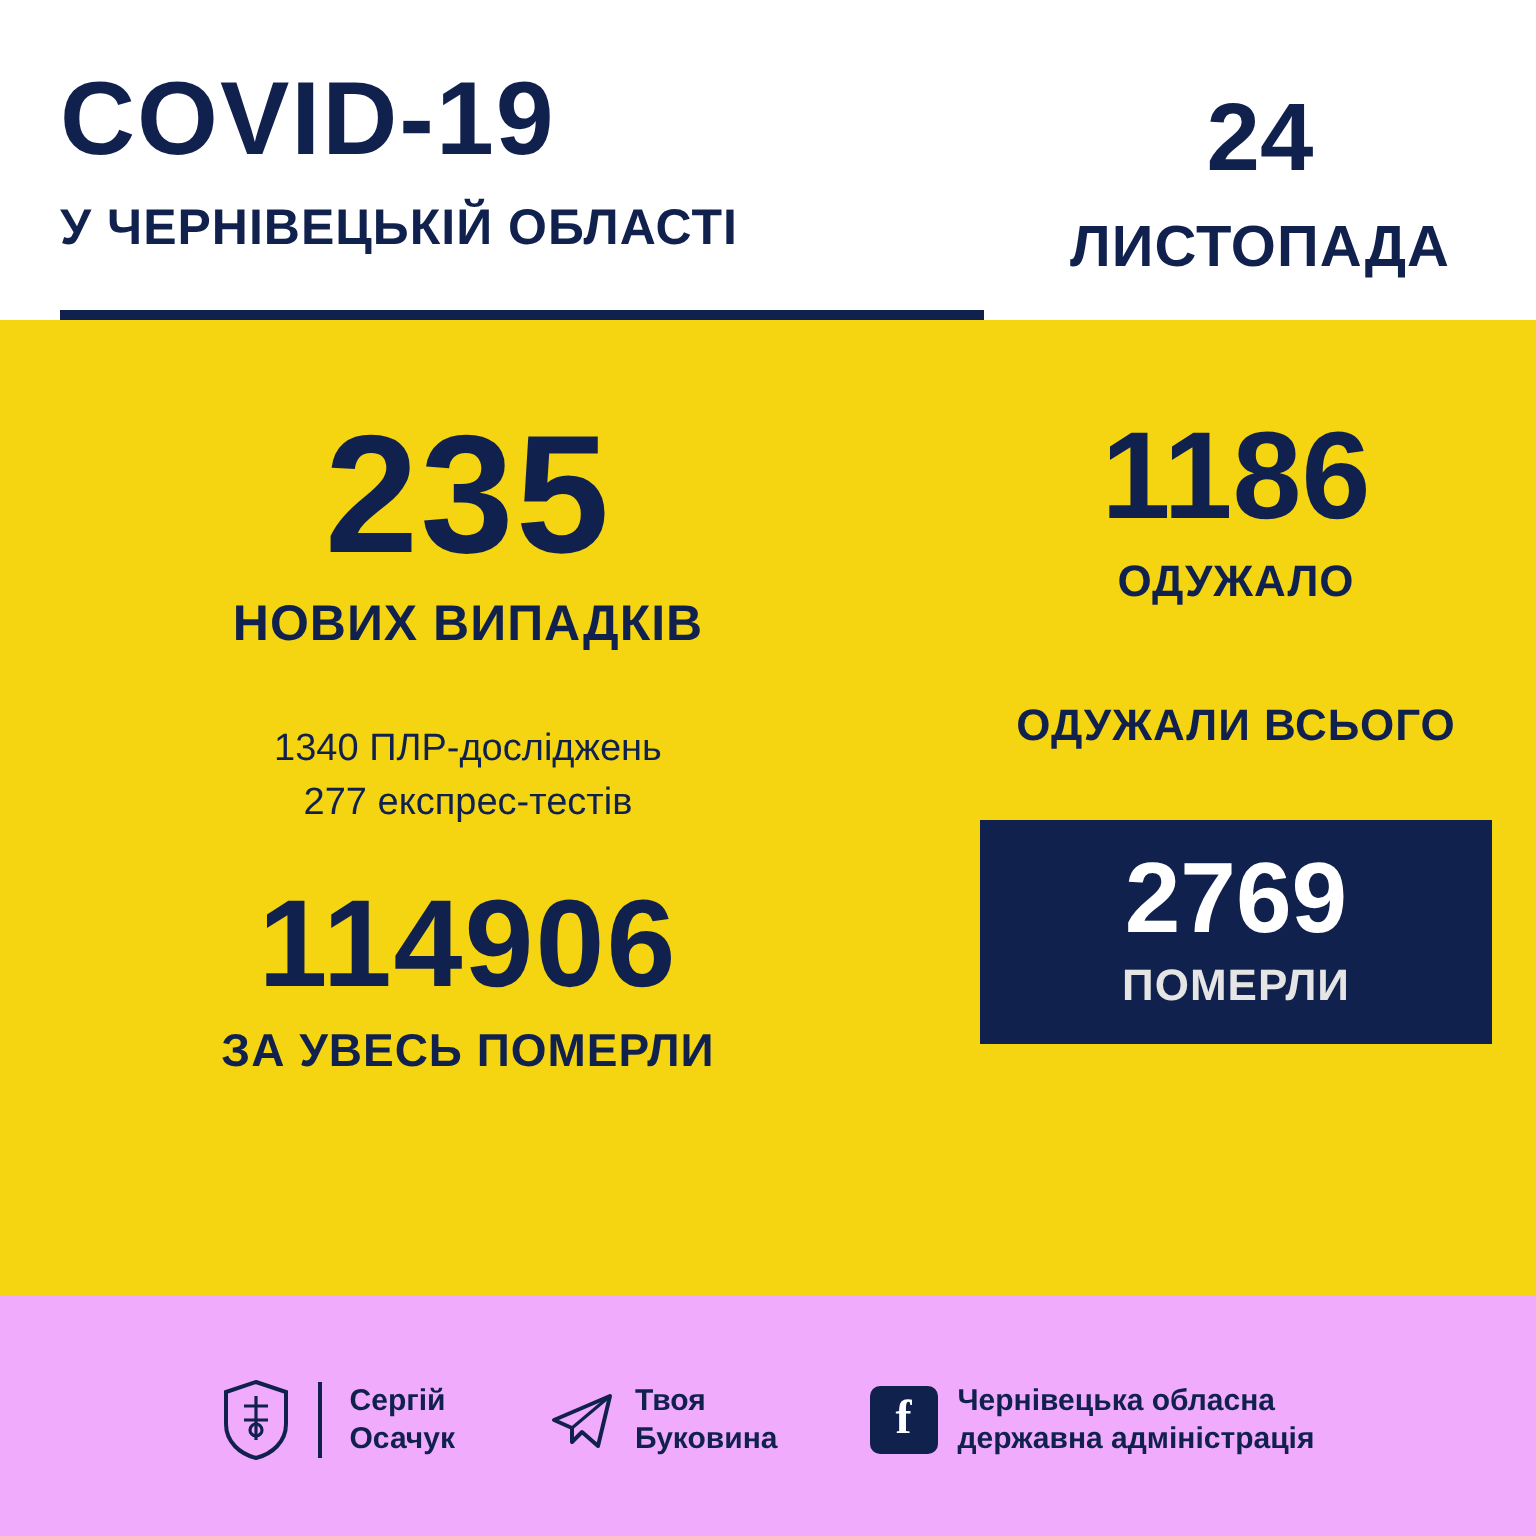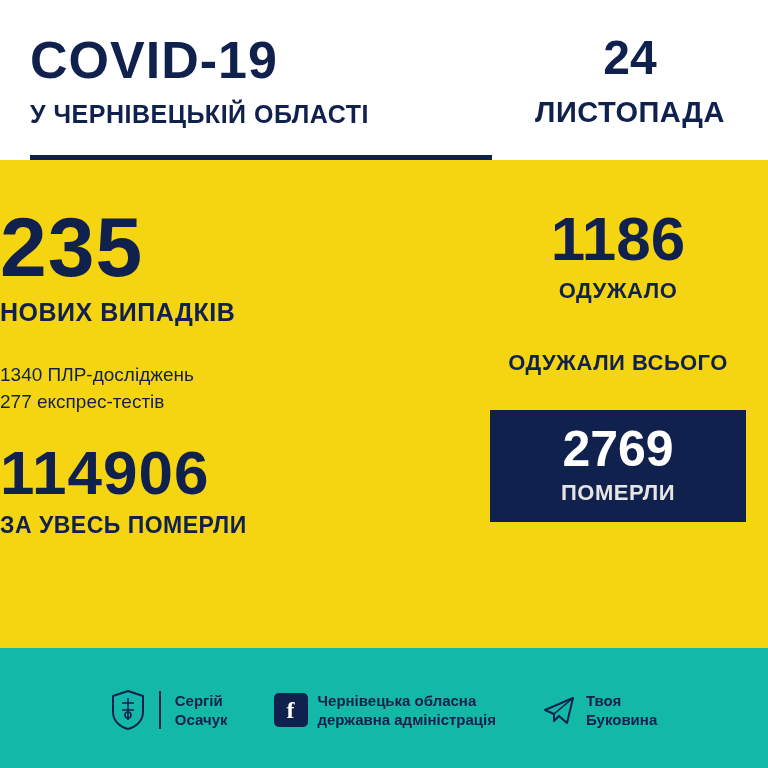--- a/index.html
+++ b/index.html
@@ -32,21 +32,21 @@
   }
   .title-sub {
     margin-top: 14px;
     font-size: 25px;
     font-weight: bold;
     letter-spacing: 0.5px;
     color: #11214d;
   }
   .header-right {
     flex: 1;
-    padding-top: 34px;
+    padding-top: 46px;
     text-align: center;
   }
   .date-day {
     font-size: 48px;
     font-weight: bold;
     line-height: 1;
     color: #11214d;
   }
   .date-month {
     margin-top: 14px;
@@ -67,20 +67,21 @@
   
   .body-yellow {
     position: relative;
     height: 488px;
     background: #f5d512;
     display: flex;
   }
   .col-left {
     width: 468px;
     padding: 48px 0 0 0;
+    text-align: center;
   }
   .col-right {
     flex: 1;
     padding: 48px 0 0 0;
     text-align: center;
   }
 
   .big-number {
     font-size: 84px;
     font-weight: bold;
@@ -147,21 +148,21 @@
     margin-top: 6px;
     font-size: 22px;
     font-weight: bold;
     letter-spacing: 0.5px;
     color: #e5e5e5;
   }
 
   
   .footer {
     height: 120px;
-    background: #14b8a6;
+    background: #f0abfc;
     display: flex;
     align-items: center;
     justify-content: center;
     gap: 46px;
     padding-top: 4px;
   }
   .foot-item { display: flex; align-items: center; gap: 10px; }
   .foot-text {
     font-size: 15px;
     font-weight: bold;
@@ -248,29 +249,29 @@
         <path d="M17 1 L32 6 V22 C32 31 25 37 17 39 C9 37 2 31 2 22 V6 Z" fill="none" stroke="#11214d" stroke-width="2"></path>
         <path d="M17 8 L17 30 M11 13 L23 13 M11 20 L23 20" stroke="#11214d" stroke-width="1.6"></path>
         <circle cx="17" cy="25" r="3" fill="none" stroke="#11214d" stroke-width="1.6"></circle>
       </svg>
       <div class="divider-v"></div>
       <div class="foot-text">Сергій
 Осачук</div>
     </div>
 
     <div class="foot-item">
-      <div class="fb-icon"></div>
-      <div class="foot-text">Чернівецька обласна
-державна адміністрація</div>
-    </div>
-
-    <div class="foot-item">
       <svg class="tg-icon" viewBox="0 0 34 34">
         <path d="M3 17 L31 5 L25 30 L17 23 L12 28 L12 21 Z" fill="none" stroke="#11214d" stroke-width="2" stroke-linejoin="round"></path>
         <path d="M12 21 L31 5" fill="none" stroke="#11214d" stroke-width="1.6"></path>
       </svg>
       <div class="foot-text">Твоя
 Буковина</div>
     </div>
 
+    <div class="foot-item">
+      <div class="fb-icon"></div>
+      <div class="foot-text">Чернівецька обласна
+державна адміністрація</div>
+    </div>
+
   </div>
 
 </div>
 
 </body></html>

